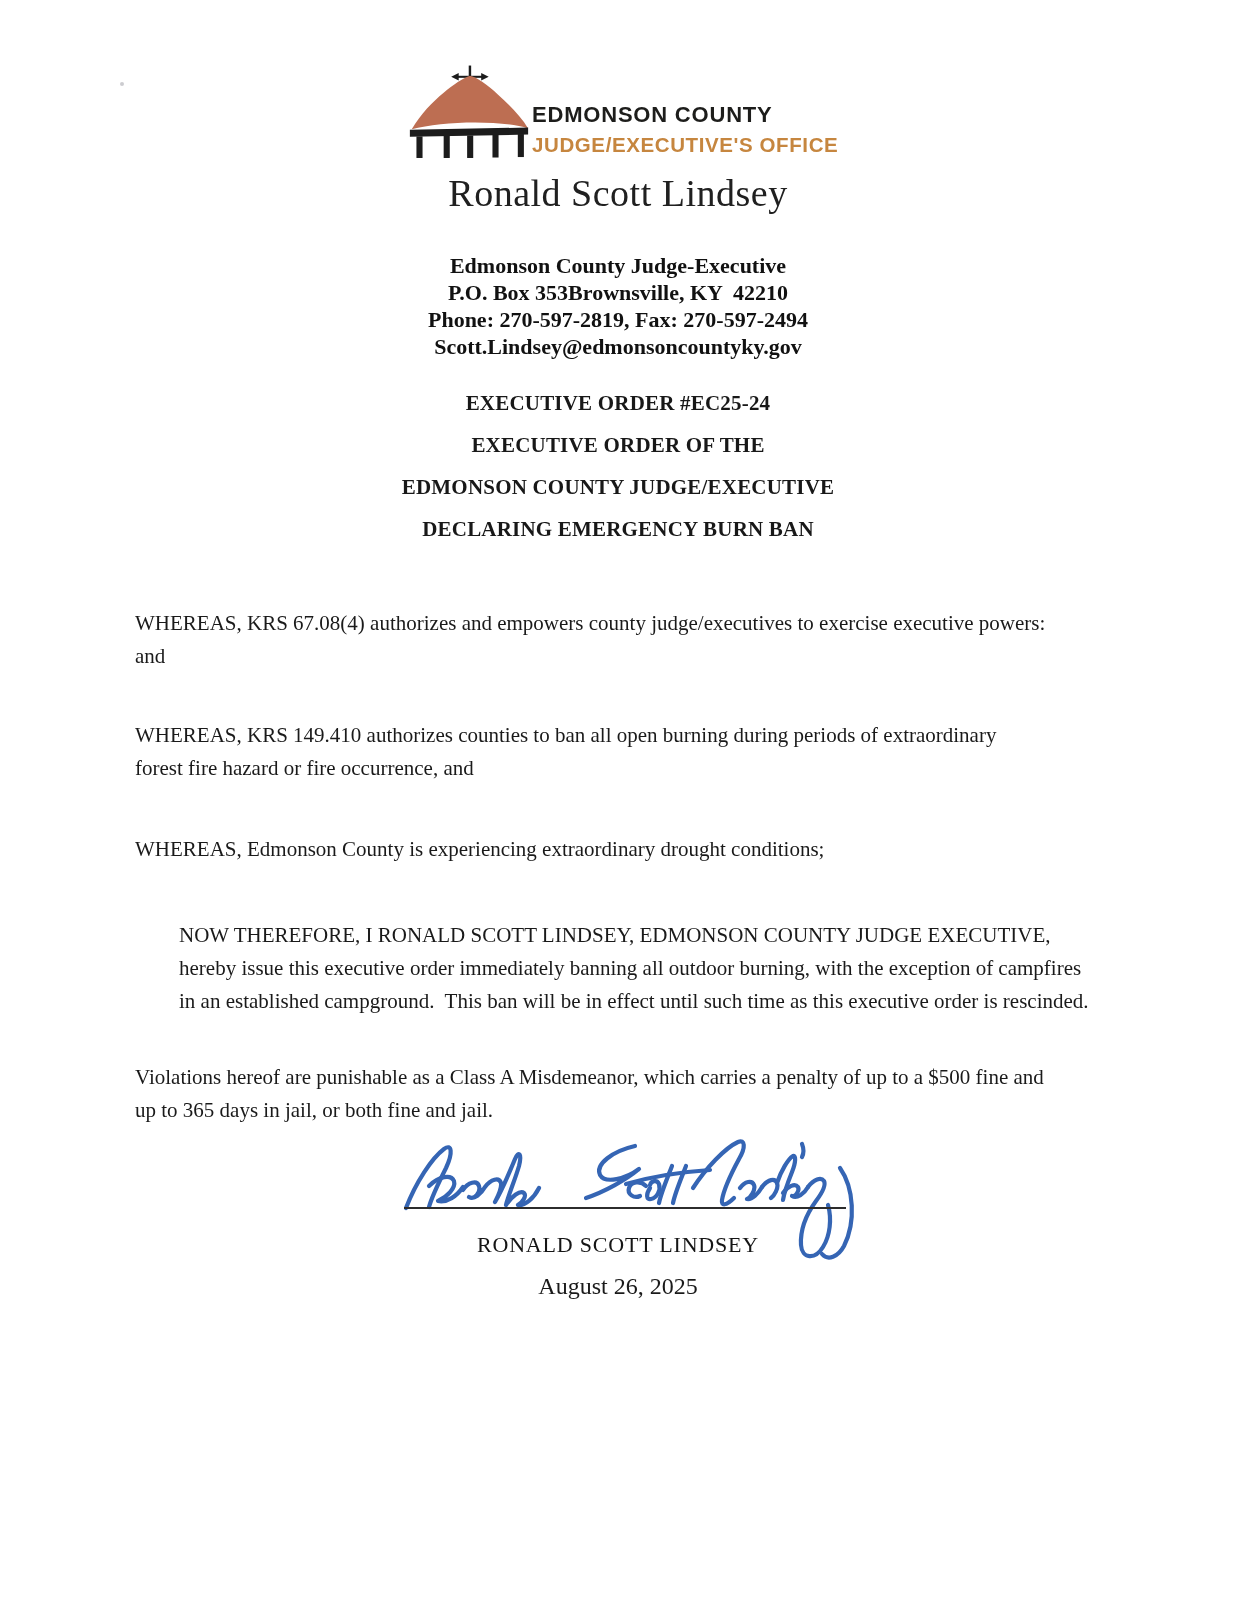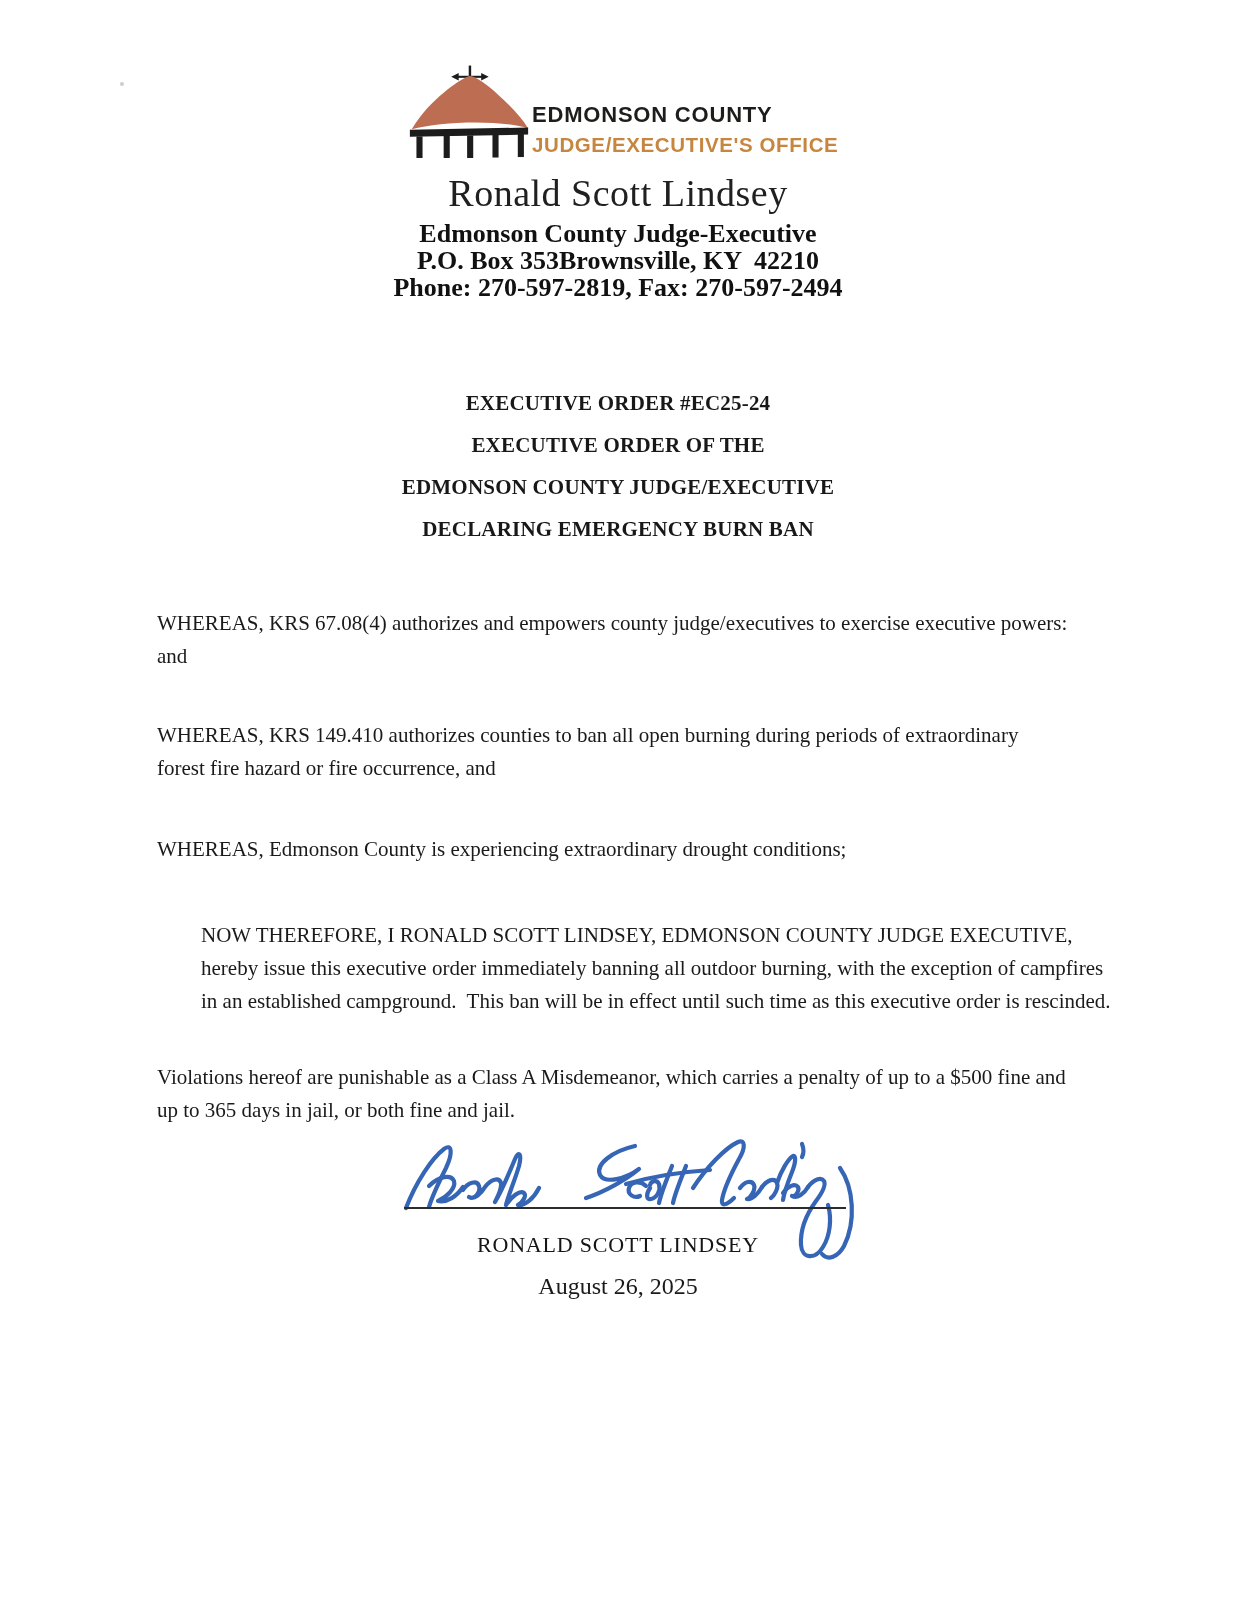--- a/index.html
+++ b/index.html
@@ -12,33 +12,33 @@
   
   .logo-group { position:absolute; left:408px; top:62px; display:flex; }
   .dome-svg { width:122px; height:100px; display:block; }
   .logo-text { margin-left:2px; padding-top:42px; font-family:"Liberation Sans", sans-serif; }
   .logo-org   { font-size:22px; font-weight:bold; letter-spacing:0.8px; line-height:22px; }
   .logo-office{ font-size:20.5px; font-weight:bold; letter-spacing:0.6px; line-height:21px; margin-top:8px; }
 
   
   .center-line { position:absolute; left:0; width:100%; text-align:center; }
   .official-name { top:172px; font-size:38px; line-height:42px; letter-spacing:0.5px; color:#202020; }
-  .contact { font-weight:bold; font-size:26px; line-height:24px; color:#111; }
+  .contact { font-weight:bold; font-size:22px; line-height:24px; color:#111;margin-top:32px; }
   .official-title { top:222px; }
   .address-row { top:249px; display:flex; justify-content:center; }
   .phone-row { top:276px; }
   .email-row { top:303px; }
   .keep-sp { white-space:pre; }
 
   
   .heading-block { position:absolute; left:0; top:393px; width:100%; text-align:center; }
   .heading-line { font-size:21px; font-weight:bold; line-height:21px; margin-bottom:21px; letter-spacing:0.2px; color:#181818; }
 
   
-  .par { position:absolute; left:157px; width:1000px; }
+  .par { position:absolute; left:135px; width:1000px; }
   .par-line { font-size:21px; line-height:33px; white-space:pre; color:#1a1a1a; }
   .par-1 { top:607px; } .par-2 { top:719px; } .par-3 { top:833px; }
   .par-4 { top:919px;margin-left:44px; } .par-5 { top:1061px; }
 
   
   .sig-svg { position:absolute; left:388px; top:1126px; width:492px; height:168px; }
   .sig-svg path { fill:none; stroke-width:4.2; stroke-linecap:round; stroke-linejoin:round; }
   .sig-rule { position:absolute; left:404px; top:1207px; width:442px; height:2px; background:#2c2c2c; }
   .printed-name { top:1233px; font-size:22px; letter-spacing:0.8px; line-height:24px; color:#151515; }
   .sig-date { top:1274px; font-size:24px; line-height:24px; color:#1a1a1a; }
@@ -84,20 +84,21 @@
     </div>
   </div>
 
   <div class="center-line official-name">Ronald Scott Lindsey</div>
   <div class="center-line contact official-title">Edmonson County Judge-Executive</div>
   <div class="center-line contact address-row">
     <span class="keep-sp">P.O. Box 353</span>
     <span class="keep-sp">Brownsville, KY  42210</span>
   </div>
   <div class="center-line contact phone-row">Phone: 270-597-2819, Fax: 270-597-2494</div>
+  <div class="center-line contact email-row">Scott.Lindsey@edmonsoncountyky.gov</div>
 
   <div class="heading-block">
     <div class="heading-line">EXECUTIVE ORDER #EC25-24</div>
     <div class="heading-line">EXECUTIVE ORDER OF THE</div>
     <div class="heading-line">EDMONSON COUNTY JUDGE/EXECUTIVE</div>
     <div class="heading-line">DECLARING EMERGENCY BURN BAN</div>
   </div>
 
   <div class="par par-1">
     <div class="par-line">WHEREAS, KRS 67.08(4) authorizes and empowers county judge/executives to exercise executive powers:</div>

